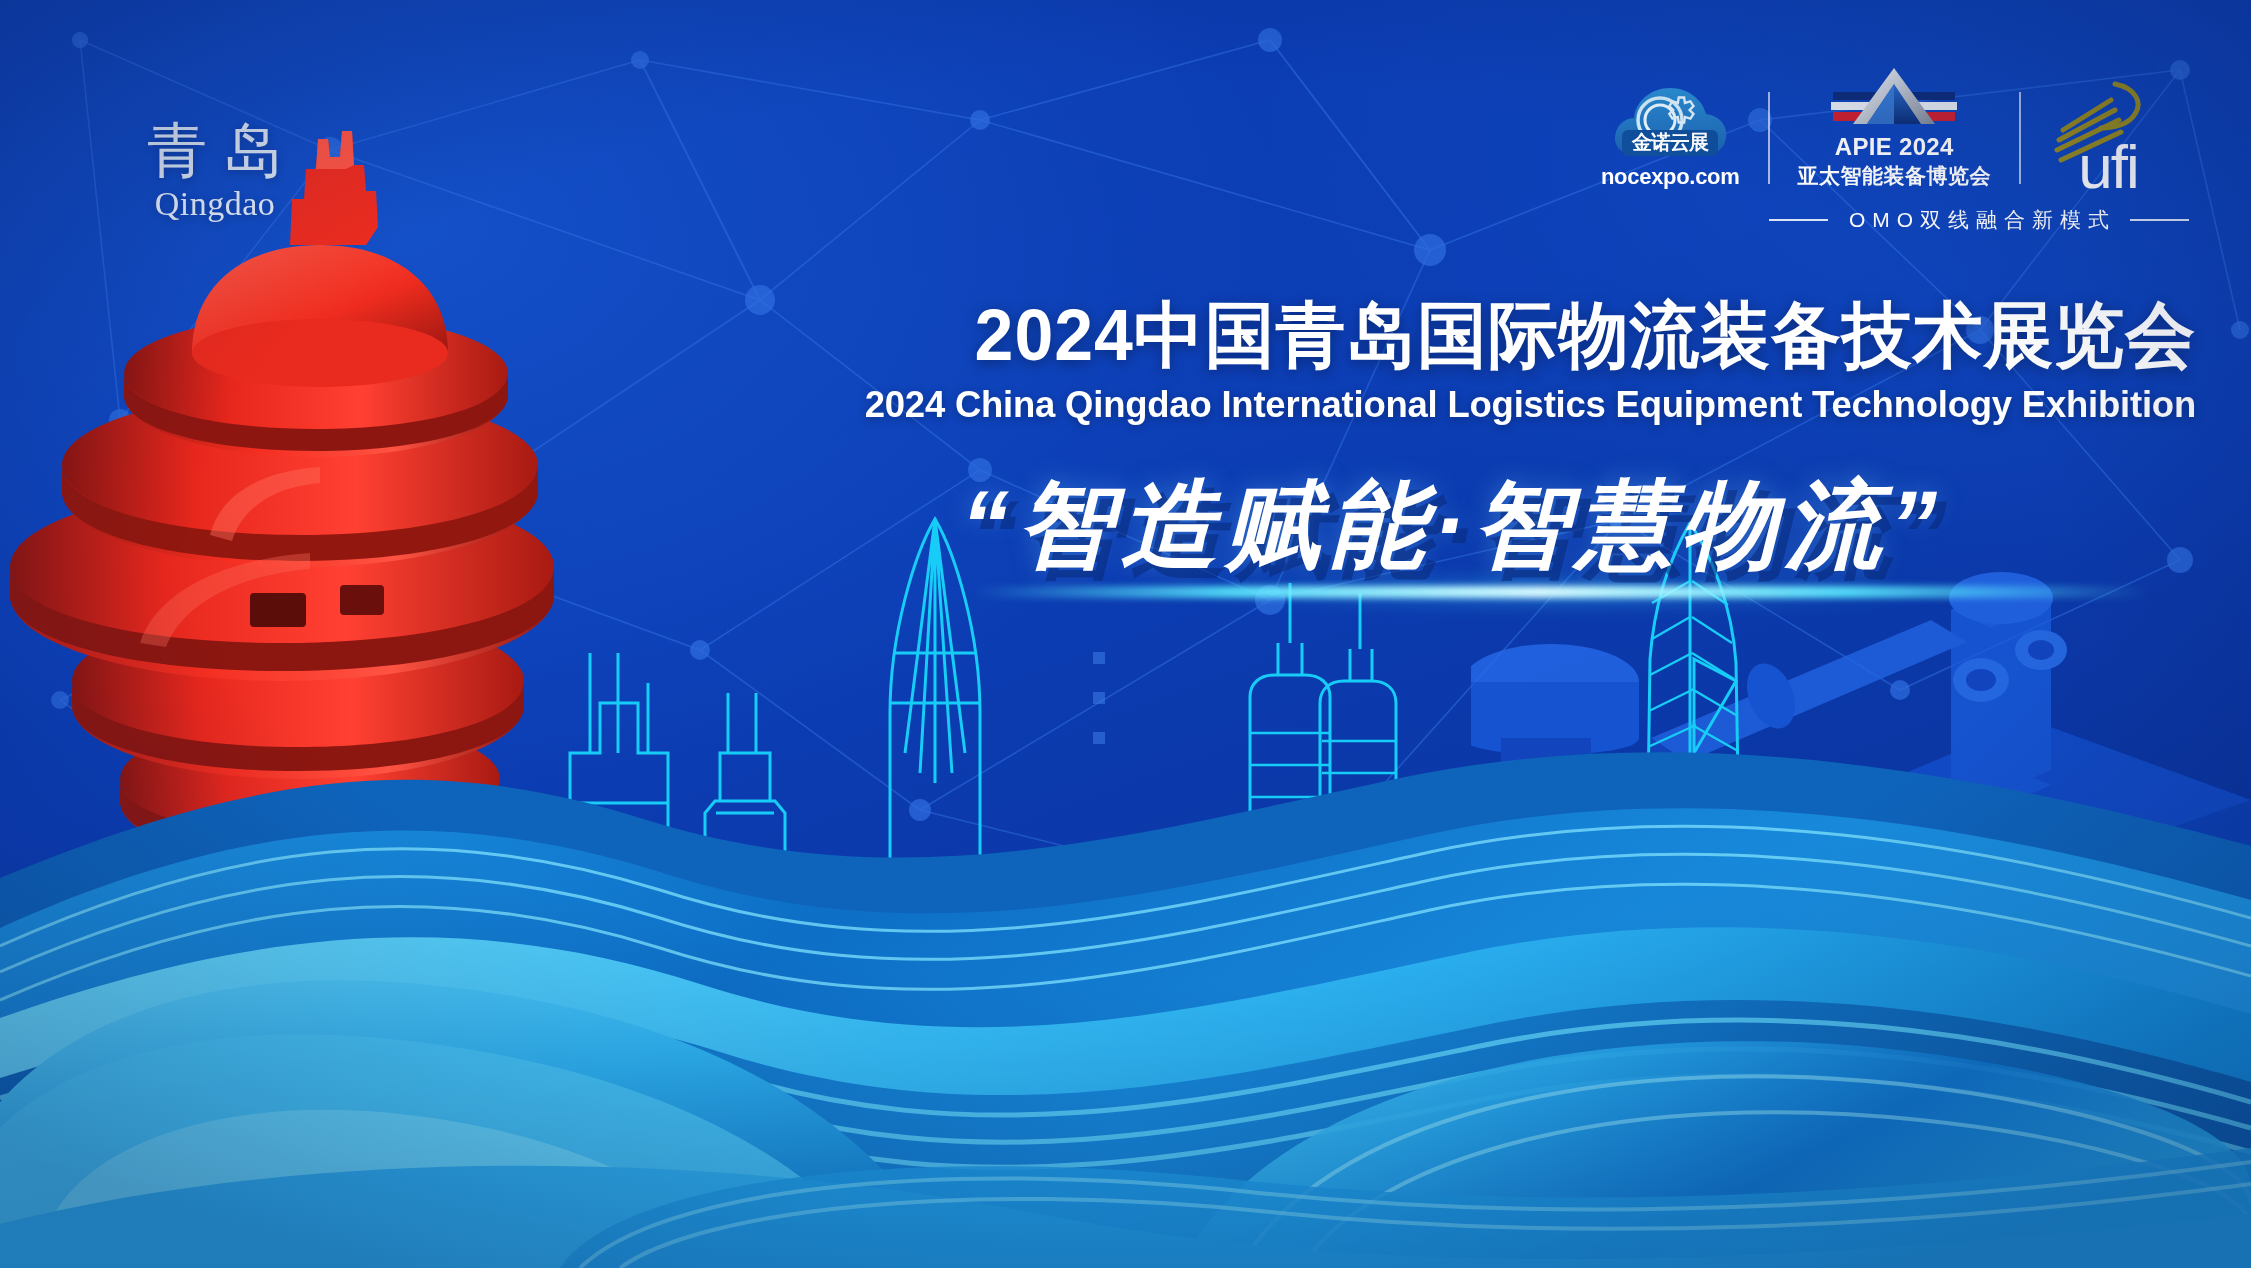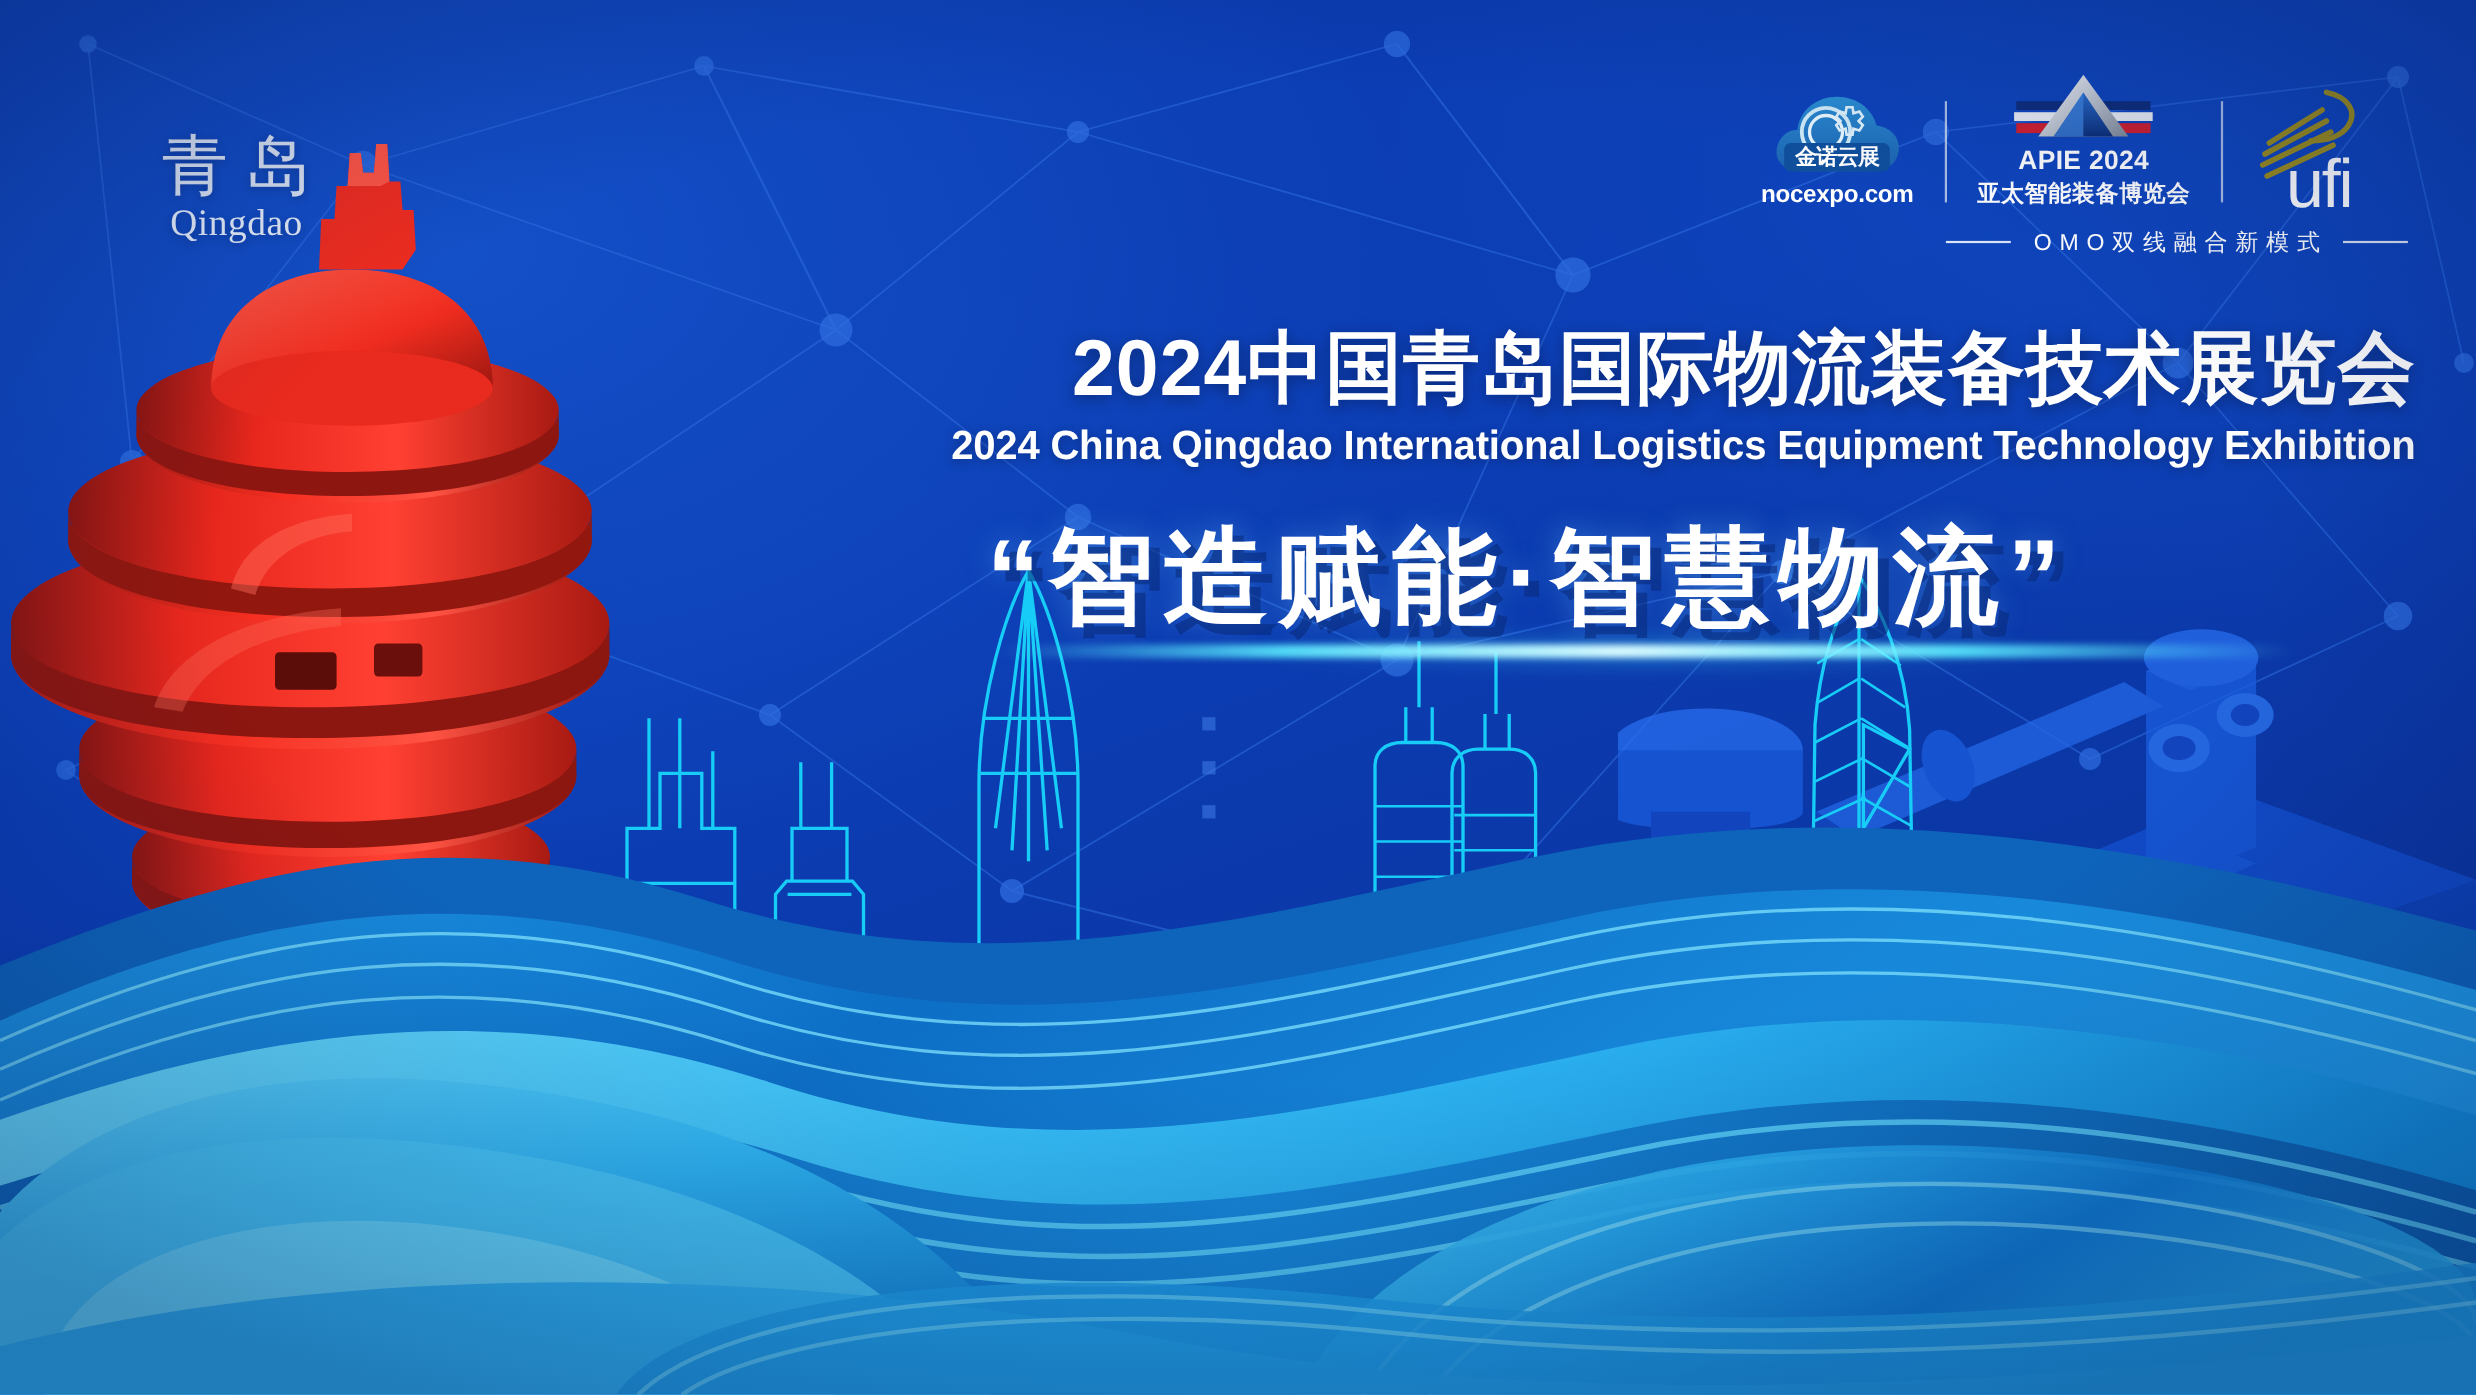--- a/index.html
+++ b/index.html
@@ -84,21 +84,21 @@
     text-shadow:0 3px 14px rgba(0,0,0,.35);
   }
   #title-en {
     color:#fff; font-weight:bold; font-size:37px; letter-spacing:-.2px;
     margin-top:10px; white-space:nowrap;
     transform:scaleX(.985); transform-origin:right center;
     text-shadow:0 2px 10px rgba(0,0,0,.3);
   }
 
   
-  #slogan-wrap { position:absolute; left:897px; top:460px; width:1230px; height:170px; }
+  #slogan-wrap { position:absolute; left:961px; top:460px; width:1230px; height:170px;font-style:italic; }
   #slogan-glow {
     position:absolute; left:10px; top:126px; width:1180px; height:12px;
     background:linear-gradient(90deg, rgba(0,225,255,0) 0%, rgba(90,235,255,.9) 22%,
                #d8fbff 48%, rgba(90,235,255,.9) 74%, rgba(0,225,255,0) 100%);
     filter:blur(3px);
   }
   #slogan-glow2 {
     position:absolute; left:60px; top:118px; width:1080px; height:28px;
     background:radial-gradient(ellipse 50% 50% at 50% 50%, rgba(60,215,255,.75) 0%, rgba(30,150,255,0) 70%);
     filter:blur(10px);

